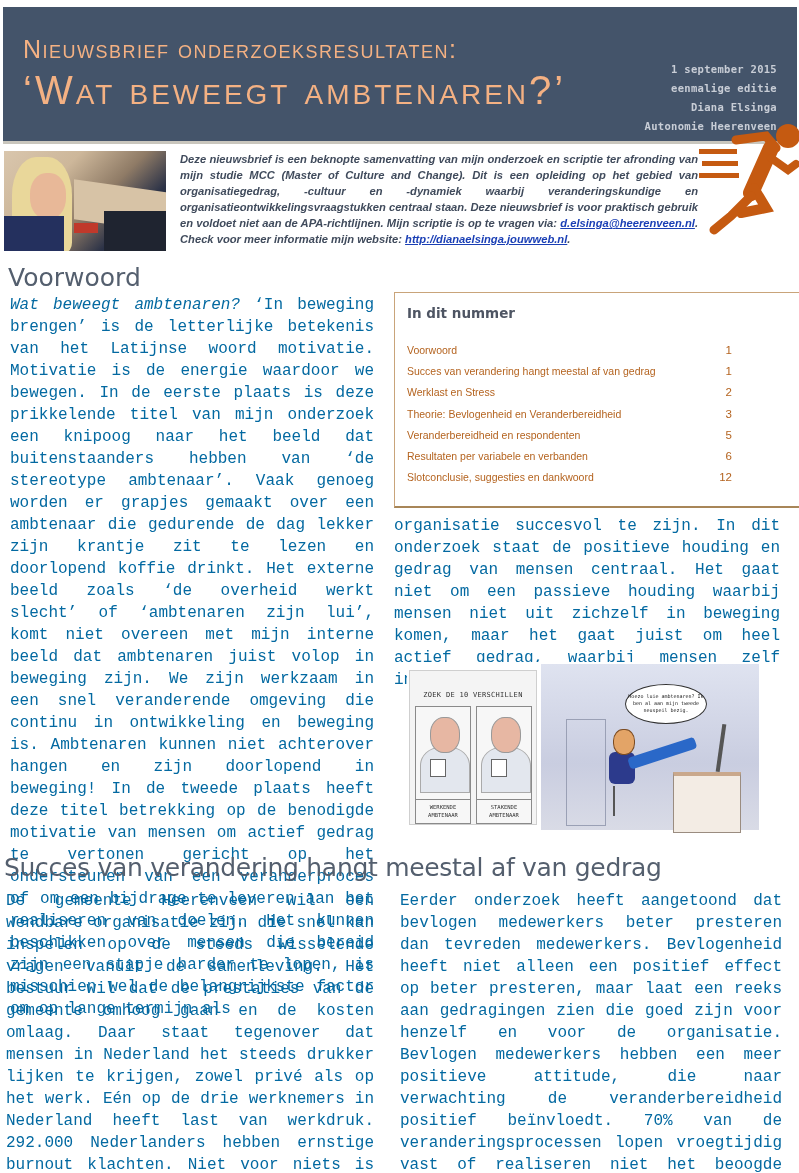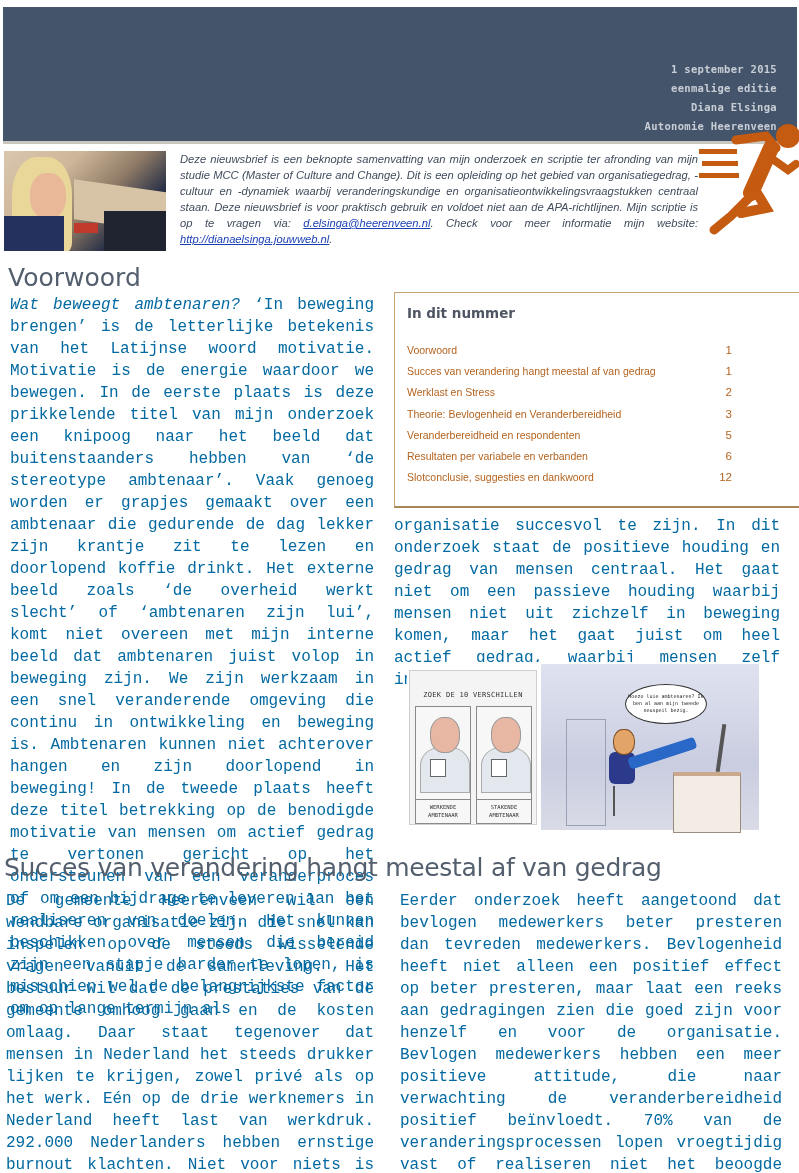--- a/index.html
+++ b/index.html
@@ -85,20 +85,24 @@
   .man-body { position:absolute; left:68px; top:88px; width:26px; height:32px; background:#2c3a8c; border-radius:6px; }
   .man-legs { position:absolute; left:88px; top:94px; width:70px; height:12px; background:#2a68c8; transform:rotate(-18deg); transform-origin:left center; border-radius:4px; }
   .chair { position:absolute; left:72px; top:122px; width:18px; height:30px; border-left:2px solid #555; }
   .desk2 { position:absolute; left:132px; top:108px; width:66px; height:56px; background:#f3ece4; border:1px solid #9a8c80; border-top:4px solid #c9a88c; }
   .monitor { position:absolute; left:178px; top:60px; width:4px; height:48px; background:#555; transform:rotate(8deg); }
 </style>
 </head>
 <body>
 
 <header class="banner">
+  <h1 class="banner-title" style="margin:0;">
+    <span class="l1">Nieuwsbrief onderzoeksresultaten:</span>
+    <span class="l2">‘Wat beweegt ambtenaren?’</span>
+  </h1>
   <div class="banner-meta">
     <div>1 september 2015</div>
     <div>eenmalige editie</div>
     <div>Diana Elsinga</div>
     <div>Autonomie Heerenveen</div>
   </div>
 </header>
 
 <svg class="runner" viewBox="0 0 103 118">
   <g fill="#c55a11" stroke="#c55a11" stroke-linecap="round">
@@ -115,21 +119,21 @@
 </svg>
 
 <div class="photo">
   <div class="desk"></div>
   <div class="laptop"></div>
   <div class="phone"></div>
   <div class="hair"></div>
   <div class="face"></div>
   <div class="top"></div>
 </div>
-<p class="intro" style="margin:0;">
+<p class="intro" style="margin:0;font-weight:bold;">
   <span>Deze nieuwsbrief is een beknopte samenvatting van mijn onderzoek en scriptie ter afronding van mijn studie MCC (Master of Culture and Change). Dit is een opleiding op het gebied van organisatiegedrag, -cultuur en -dynamiek waarbij veranderingskundige en organisatieontwikkelingsvraagstukken centraal staan. Deze nieuwsbrief is voor praktisch gebruik en voldoet niet aan de APA-richtlijnen. Mijn scriptie is op te vragen via: </span><a href="#">d.elsinga@heerenveen.nl</a><span>. Check voor meer informatie mijn website: </span><a href="#">http://dianaelsinga.jouwweb.nl</a><span>.</span>
 </p>
 
 <h2 class="h-voorwoord">Voorwoord</h2>
 <p class="body-text col-left-1">
   <em>Wat beweegt ambtenaren?</em><span> ‘In beweging brengen’ is de letterlijke betekenis van het Latijnse woord motivatie. Motivatie is de energie waardoor we bewegen. In de eerste plaats is deze prikkelende titel van mijn onderzoek een knipoog naar het beeld dat buitenstaanders hebben van ‘de stereotype ambtenaar’. Vaak genoeg worden er grapjes gemaakt over een ambtenaar die gedurende de dag lekker zijn krantje zit te lezen en doorlopend koffie drinkt. Het externe beeld zoals ‘de overheid werkt slecht’ of ‘ambtenaren zijn lui’, komt niet overeen met mijn interne beeld dat ambtenaren juist volop in beweging zijn. We zijn werkzaam in een snel veranderende omgeving die continu in ontwikkeling en beweging is. Ambtenaren kunnen niet achterover hangen en zijn doorlopend in beweging! In de tweede plaats heeft deze titel betrekking op de benodigde motivatie van mensen om actief gedrag te vertonen gericht op het ondersteunen van een veranderproces of om een bijdrage te leveren aan het realiseren van doelen. Het kunnen beschikken over mensen die bereid zijn een stapje harder te lopen, is misschien wel de belangrijkste factor om op lange termijn als</span>
 </p>
 
 <aside class="toc">
   <div class="toc-title">In dit nummer</div>

